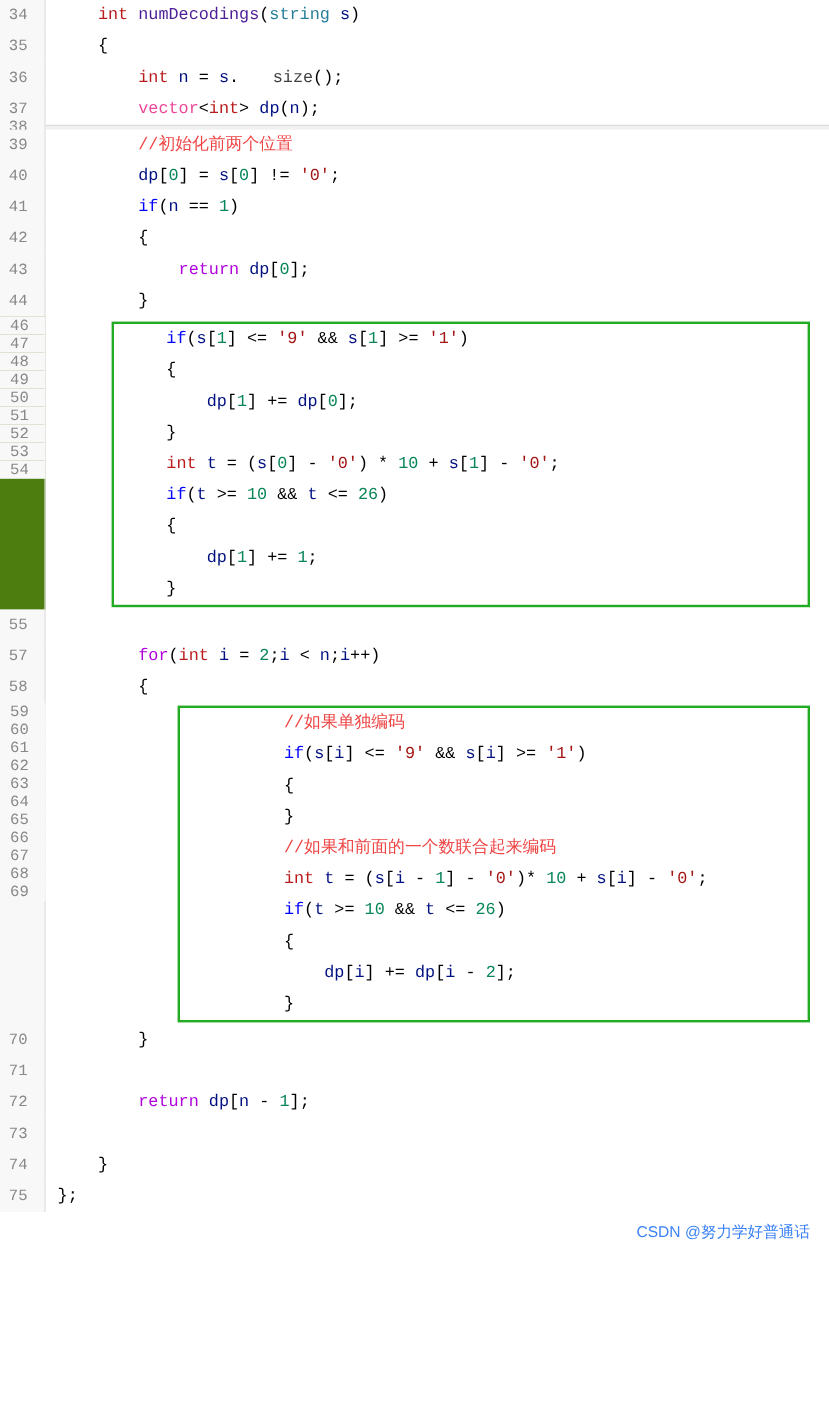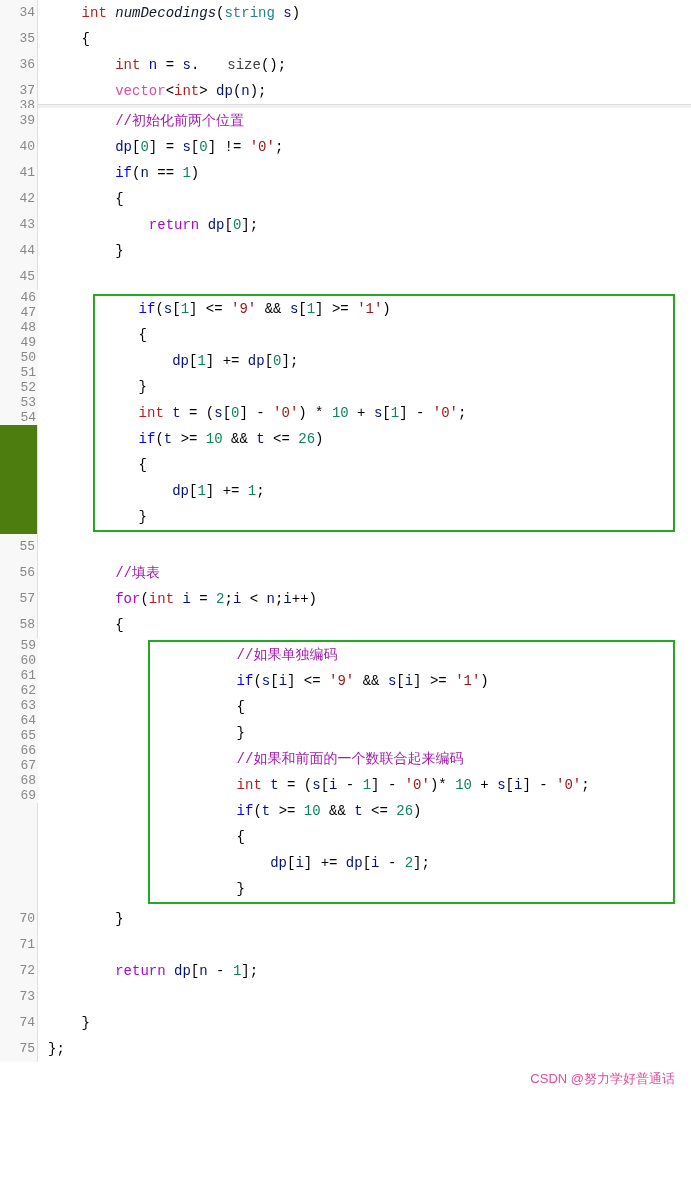--- a/index.html
+++ b/index.html
@@ -22,37 +22,37 @@
       display: flex;
       align-items: flex-start;
       min-height: 26px;
       line-height: 26px;
     }
 
     .line-number {
       width: 38px;
       min-width: 38px;
       text-align: right;
-      padding-right: 2px;
+      padding-right: 14px;
       color: #888888;
       font-size: 13px;
       user-select: none;
       background: #f8f8f8;
       border-right: 1px solid #e0e0e0;
     }
 
     .line-content {
       padding-left: 10px;
       flex: 1;
       white-space: pre;
       font-size: 14px;
     } 
-    .fn { color: #0f172a; font-style: italic; } 
+    .fn { color: #4c1d95; } 
     .param { color: #001080; } 
-    .comment { color: #a21caf; } 
+    .comment { color: #ef4444; } 
     .num { color: #098658; } 
     .var { color: #001080; }
     .char-lit { color: #a31515; } 
     .keyword-return { color: #af00db; }
     .keyword-for { color: #0000ff; }
     .keyword-if { color: #0000ff; }
     .keyword-int { color: #b91c1c; }
     .keyword-vector { color: #267f99; }
     .method { color: #404040; margin-left: 28px; }
 
@@ -66,21 +66,21 @@
     .box-line-content {
       padding-left: 10px;
       flex: 1;
       white-space: pre;
       font-size: 14px;
     }
 
     .footer {
       text-align: right;
       padding: 8px 16px;
-      color: #ec4899;
+      color: #3b82f6;
       font-family: Arial, sans-serif;
       font-size: 13px;
     }
   </style>
 </head>
 <body>
 
 <div class="code-container">
 
   <div class="code-line">
@@ -131,24 +131,20 @@
   <div class="code-line">
     <div class="line-number">43</div>
     <div class="line-content">            <span class="keyword-return" style="color:#af00db">return</span> <span class="var">dp</span>[<span class="num">0</span>];</div>
   </div>
 
   <div class="code-line">
     <div class="line-number">44</div>
     <div class="line-content">        }</div>
   </div>
 
-  <div class="code-line">
-    <div class="line-number">45</div>
-    <div class="line-content"> </div>
-  </div>
 
   <div style="display:flex; flex-direction:row;">
 
     <div style="display:flex; flex-direction:column; width:38px; background:#4d7c0f; border-right:1px solid #e0e0e0;">
       <div class="line-number" style="border:none;">46</div>
       <div class="line-number" style="border:none;">47</div>
       <div class="line-number" style="border:none;">48</div>
       <div class="line-number" style="border:none;">49</div>
       <div class="line-number" style="border:none;">50</div>
       <div class="line-number" style="border:none;">51</div>
@@ -188,24 +184,20 @@
         <div class="box-line-content">    }</div>
       </div>
     </div>
   </div>
 
   <div class="code-line">
     <div class="line-number">55</div>
     <div class="line-content"> </div>
   </div>
 
-  <div class="code-line">
-    <div class="line-number">56</div>
-    <div class="line-content">        <span class="comment">//填表</span></div>
-  </div>
 
   <div class="code-line">
     <div class="line-number">57</div>
     <div class="line-content">        <span class="keyword-for" style="color:#af00db">for</span>(<span class="keyword-int">int</span> <span class="var">i</span> = <span class="num">2</span>;<span class="var">i</span> &lt; <span class="var">n</span>;<span class="var">i</span>++)</div>
   </div>
 
   <div class="code-line">
     <div class="line-number">58</div>
     <div class="line-content">        {</div>
   </div>

